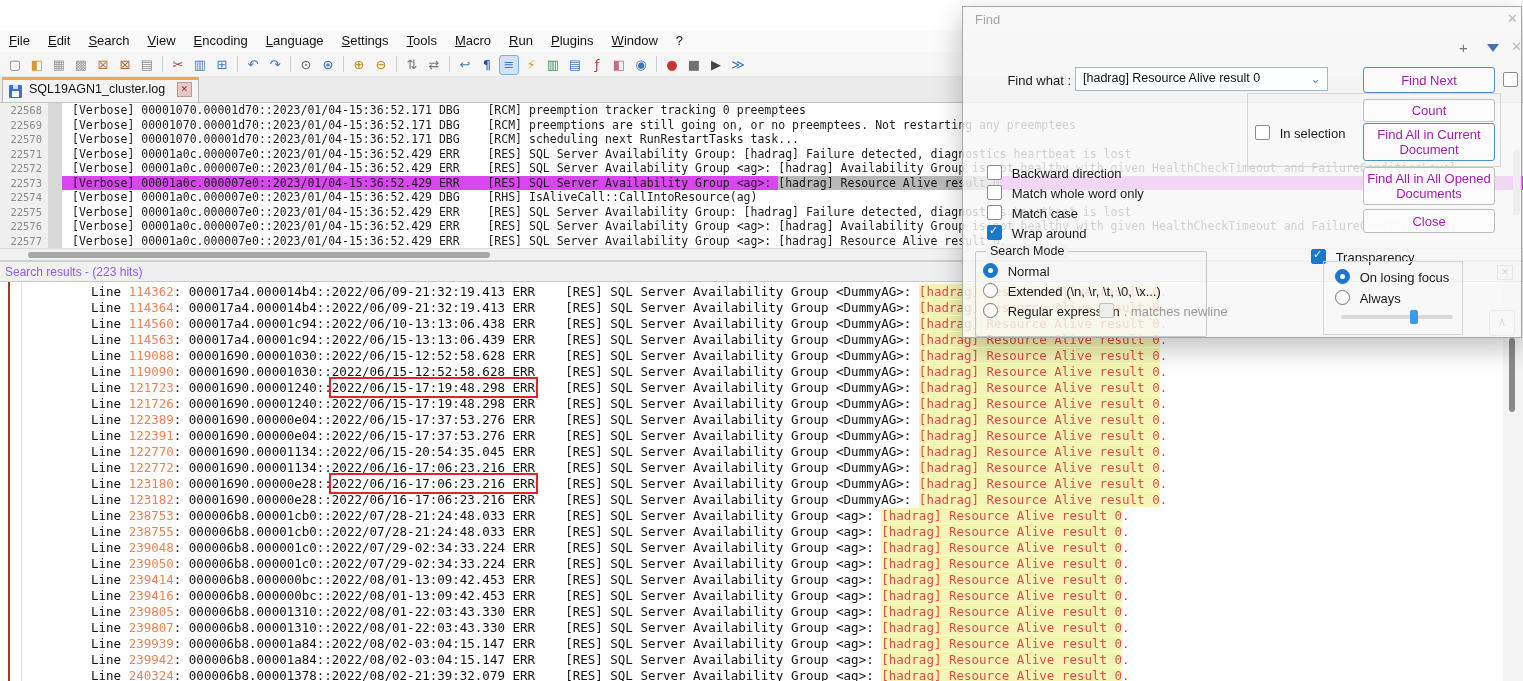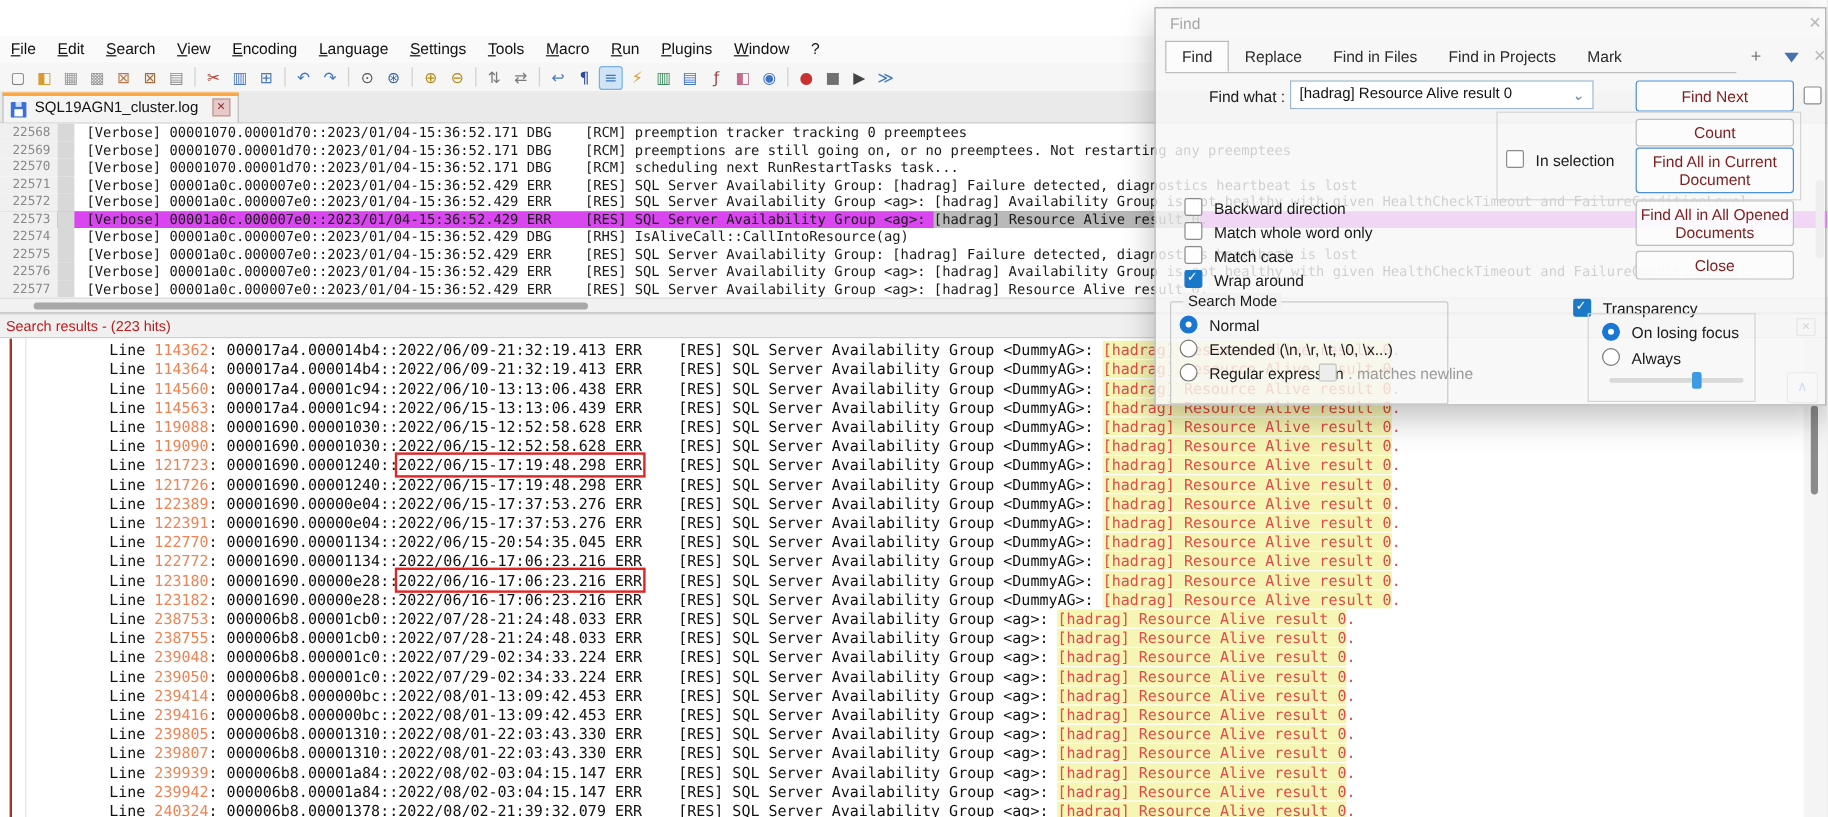--- a/index.html
+++ b/index.html
@@ -46,21 +46,21 @@
   .erow .fold{display:inline-block;width:14px;background:#d8d8d8;vertical-align:top;height:14.5px;margin-right:10px;}
   .erow .etext{color:#1a1a1a;}
   .erow.sel{background:#d946ef;}
   .ematch{background:#b9b9b9;}
   .hscroll{position:absolute;left:0;top:248px;width:100%;height:12px;background:#f1f1f1;border-top:1px solid #dcdcdc;box-sizing:border-box;}
   .hthumb{position:absolute;left:28px;top:3px;width:462px;height:6px;background:#a8a8a8;border-radius:3px;}
   .evscroll{position:absolute;right:3px;top:150px;width:7px;height:65px;background:#c5c5c5;border-radius:3px;}
   
   .phead{position:absolute;left:0;top:260px;width:100%;height:22px;background:#f0f0f0;
          border-top:2px solid #cfcfcf;border-bottom:1px solid #c8c8c8;box-sizing:border-box;font-size:12px;}
-  .phead .ptitle{position:absolute;left:5px;top:3px;color:#b91c1c;}
+  .phead .ptitle{position:absolute;left:5px;top:3px;color:#8b5cf6;}
   .pclose{position:absolute;right:10px;top:3px;width:14px;height:13px;background:#f3f3f3;border:1px solid #999;
          font-size:9px;line-height:12px;text-align:center;color:#333;}
   .pclose::after{content:"✕";}
   .results{position:absolute;left:0;top:282px;width:100%;height:399px;background:#fff;overflow:hidden;}
   .rmargin-red{position:absolute;left:8px;top:0;width:2px;height:100%;background:#a5342c;}
   .rmargin-gray{position:absolute;left:21px;top:0;width:1px;height:100%;background:#e2e2e2;}
   .rrows{position:absolute;left:0;top:2px;width:2000px;}
   .rrow{height:16px;line-height:16px;white-space:pre;font-family:"DejaVu Sans Mono",monospace;font-size:12.5px;
         padding-left:91px;color:#111;}
   .rnum{color:#ef8354;}
@@ -84,21 +84,21 @@
   .dtb{position:absolute;top:32px;font-size:13px;color:#777;}
   .dtb-plus{left:496px;}.dtb-plus::after{content:"+";font-size:15px;}
   .dtb-drop{left:524px;top:37px;width:0;height:0;border-left:6px solid transparent;border-right:6px solid transparent;border-top:8px solid #4a6fae;}
   .dtb-x{left:548px;color:#b9b9b9;}.dtb-x::after{content:"✕";}
   .fwlabel{position:absolute;left:10px;top:66px;width:98px;text-align:right;color:#1a1a1a;}
   .combo{position:absolute;left:112px;top:60px;width:253px;height:24px;background:rgba(255,255,255,0.92);
         border:1px solid #9db8cf;box-sizing:border-box;padding:3px 22px 0 7px;font-size:12.5px;white-space:nowrap;overflow:hidden;}
   .chev{position:absolute;right:7px;top:4px;color:#5a87b8;font-size:12px;}
   .chev::after{content:"⌄";}
   .dbtn{position:absolute;left:400px;width:132px;background:rgba(252,252,253,0.92);border:1px solid #bdbdbd;
-        border-radius:3px;text-align:center;color:#7f1d1d;box-sizing:border-box;display:flex;align-items:center;justify-content:center;line-height:15px;}
+        border-radius:3px;text-align:center;color:#a21caf;box-sizing:border-box;display:flex;align-items:center;justify-content:center;line-height:15px;}
   .dbtn.focused{border:1.5px solid #4a90d9;}
   .btn-findnext{top:60px;height:26px;}
   .btn-count{top:92px;height:23px;}
   .btn-fac{top:116px;height:38px;}
   .btn-fao{top:160px;height:38px;}
   .btn-close{top:202px;height:24px;}
   .sidecb{position:absolute;left:540px;top:65px;}
   .faintbox{position:absolute;border:1px solid #d4d4d4;}
   .box-insel{left:284px;top:86px;width:252px;height:72px;}
   .box-trans{left:360px;top:254px;width:138px;height:72px;}
@@ -191,21 +191,20 @@
       </div>
   </div>
   <div class="rvscroll-track"></div>
   <div class="rv-up"></div>
   <div class="rv-thumb"></div>
 
   <div class="dlg">
     <div class="dlg-title">Find</div>
     <span class="dlg-close"></span>
 
-    <div class="dlg-tabs" id="dlg-tabs"><span class="dtab active">Find</span><span class="dtab">Replace</span><span class="dtab">Find in Files</span><span class="dtab">Find in Projects</span><span class="dtab">Mark</span></div>
     <span class="dtb dtb-plus"></span>
     <span class="dtb dtb-drop"></span>
     <span class="dtb dtb-x"></span>
 
     <label class="fwlabel">Find what :</label>
     <div class="combo">
       <span>[hadrag] Resource Alive result 0</span>
       <i class="chev"></i>
     </div>
 

